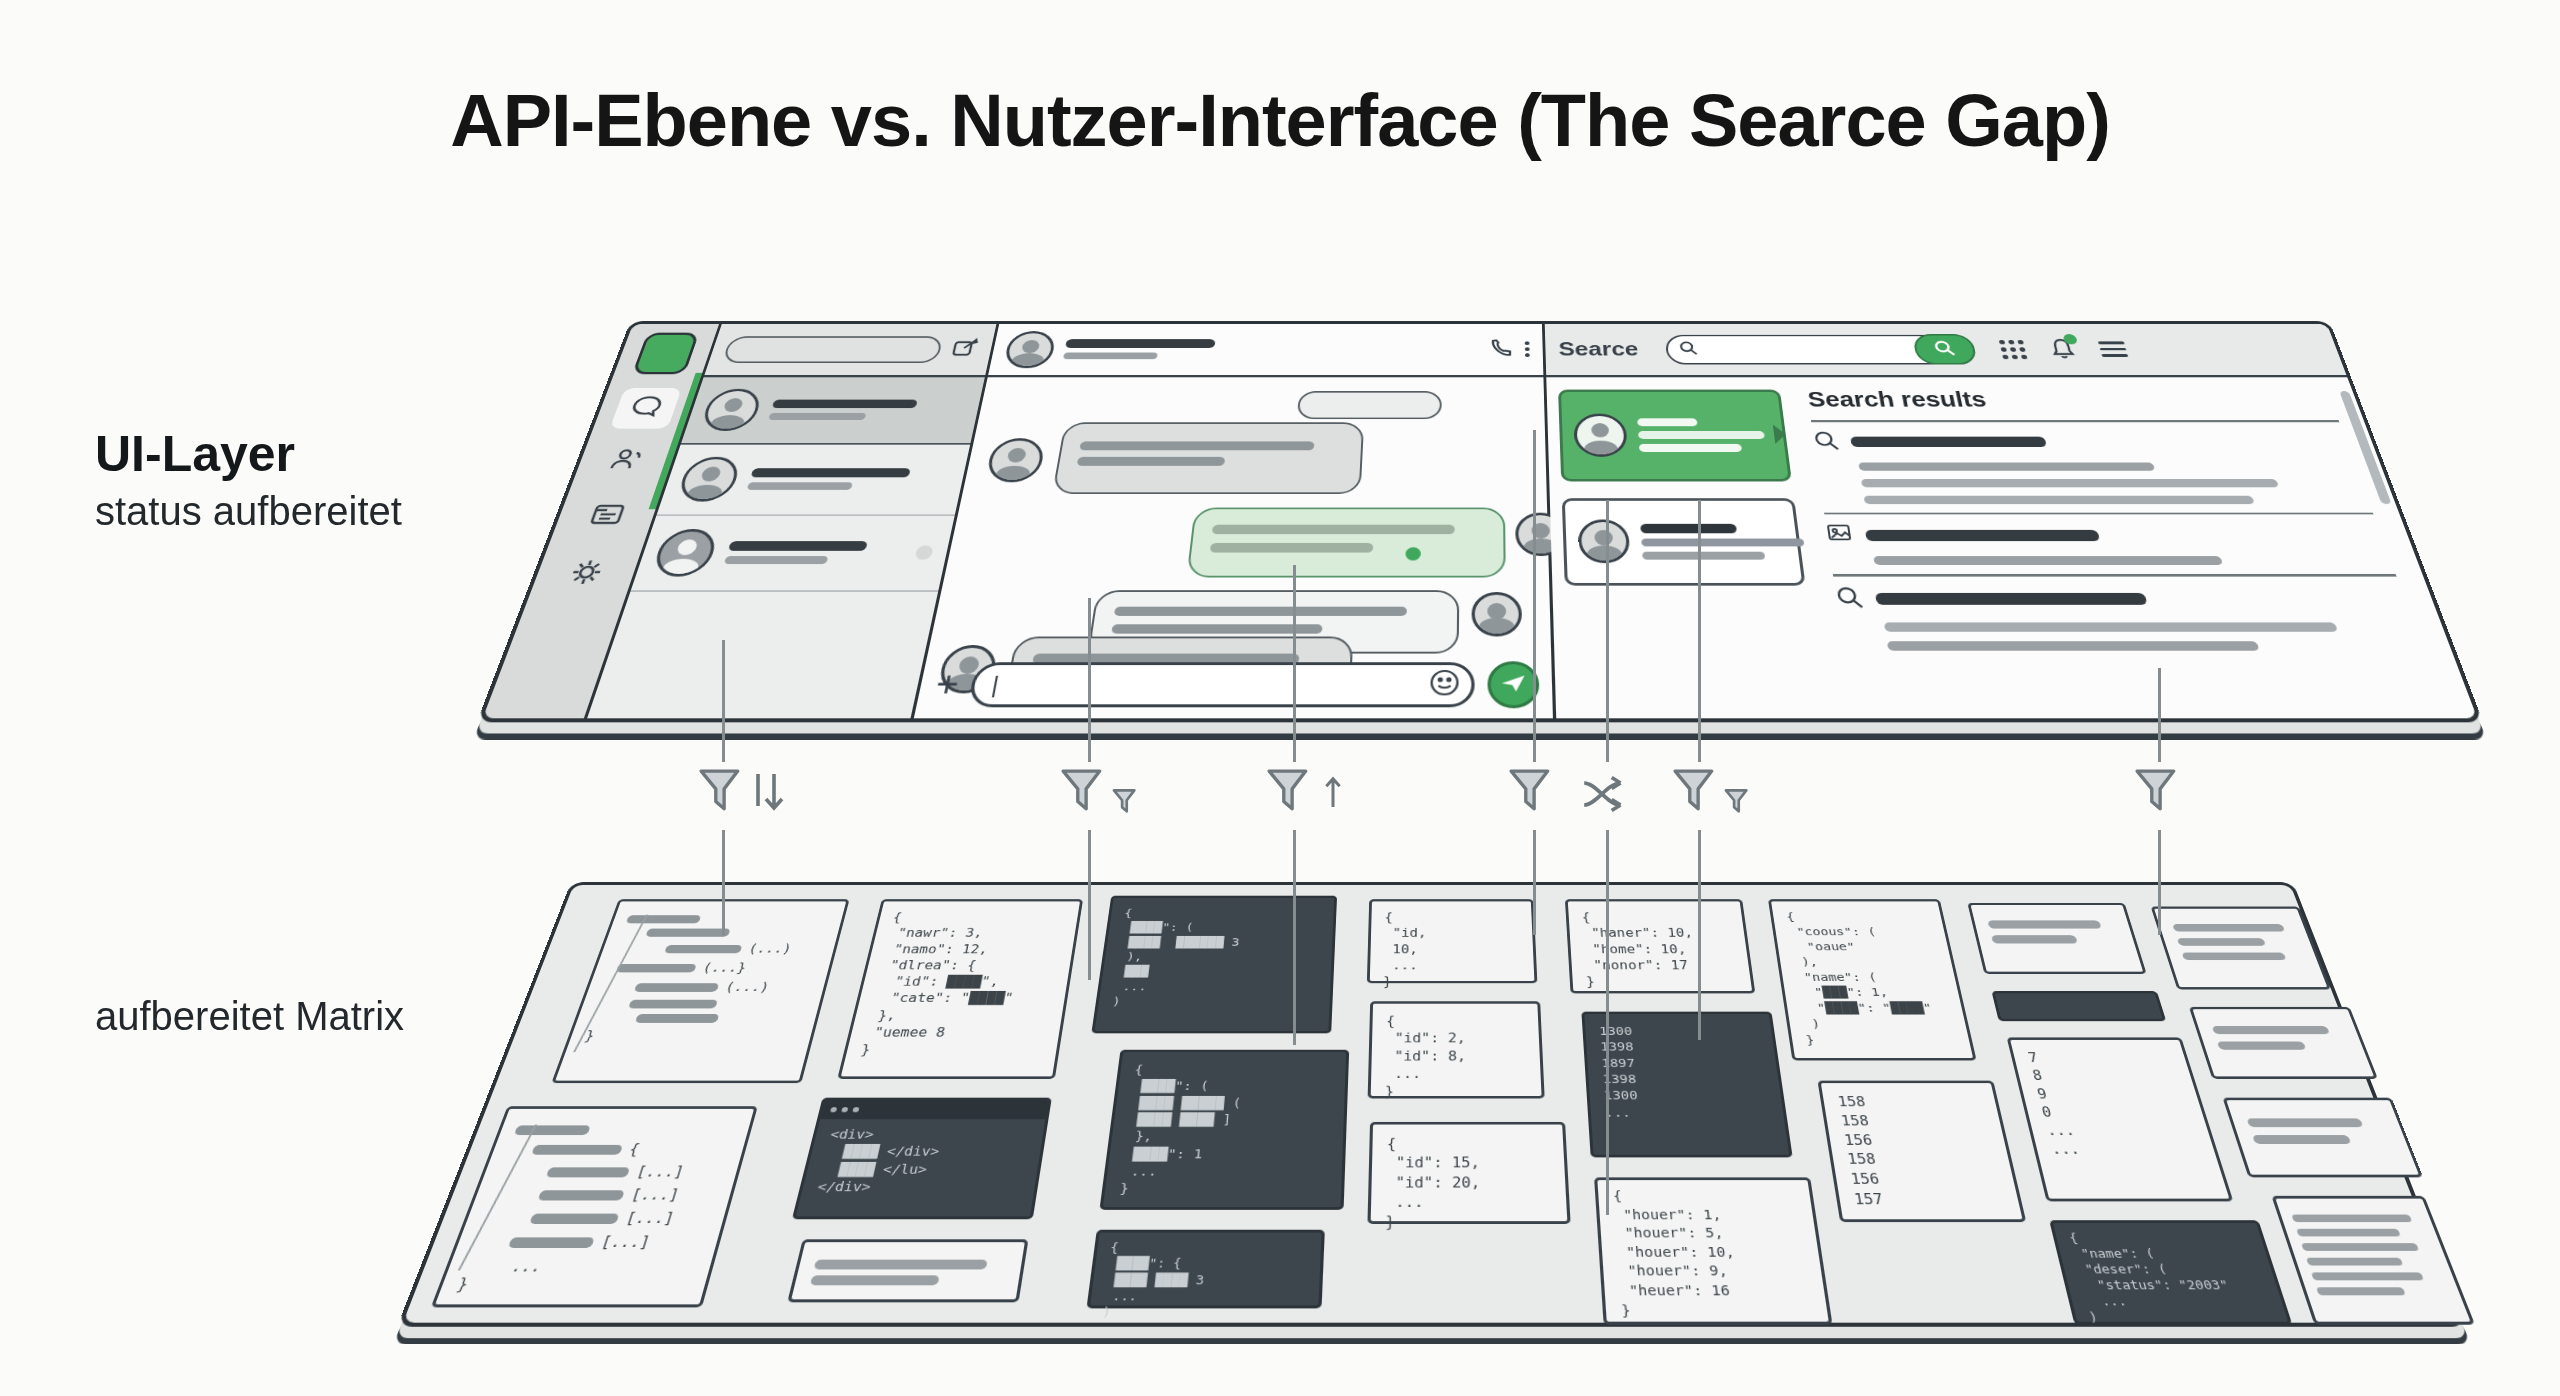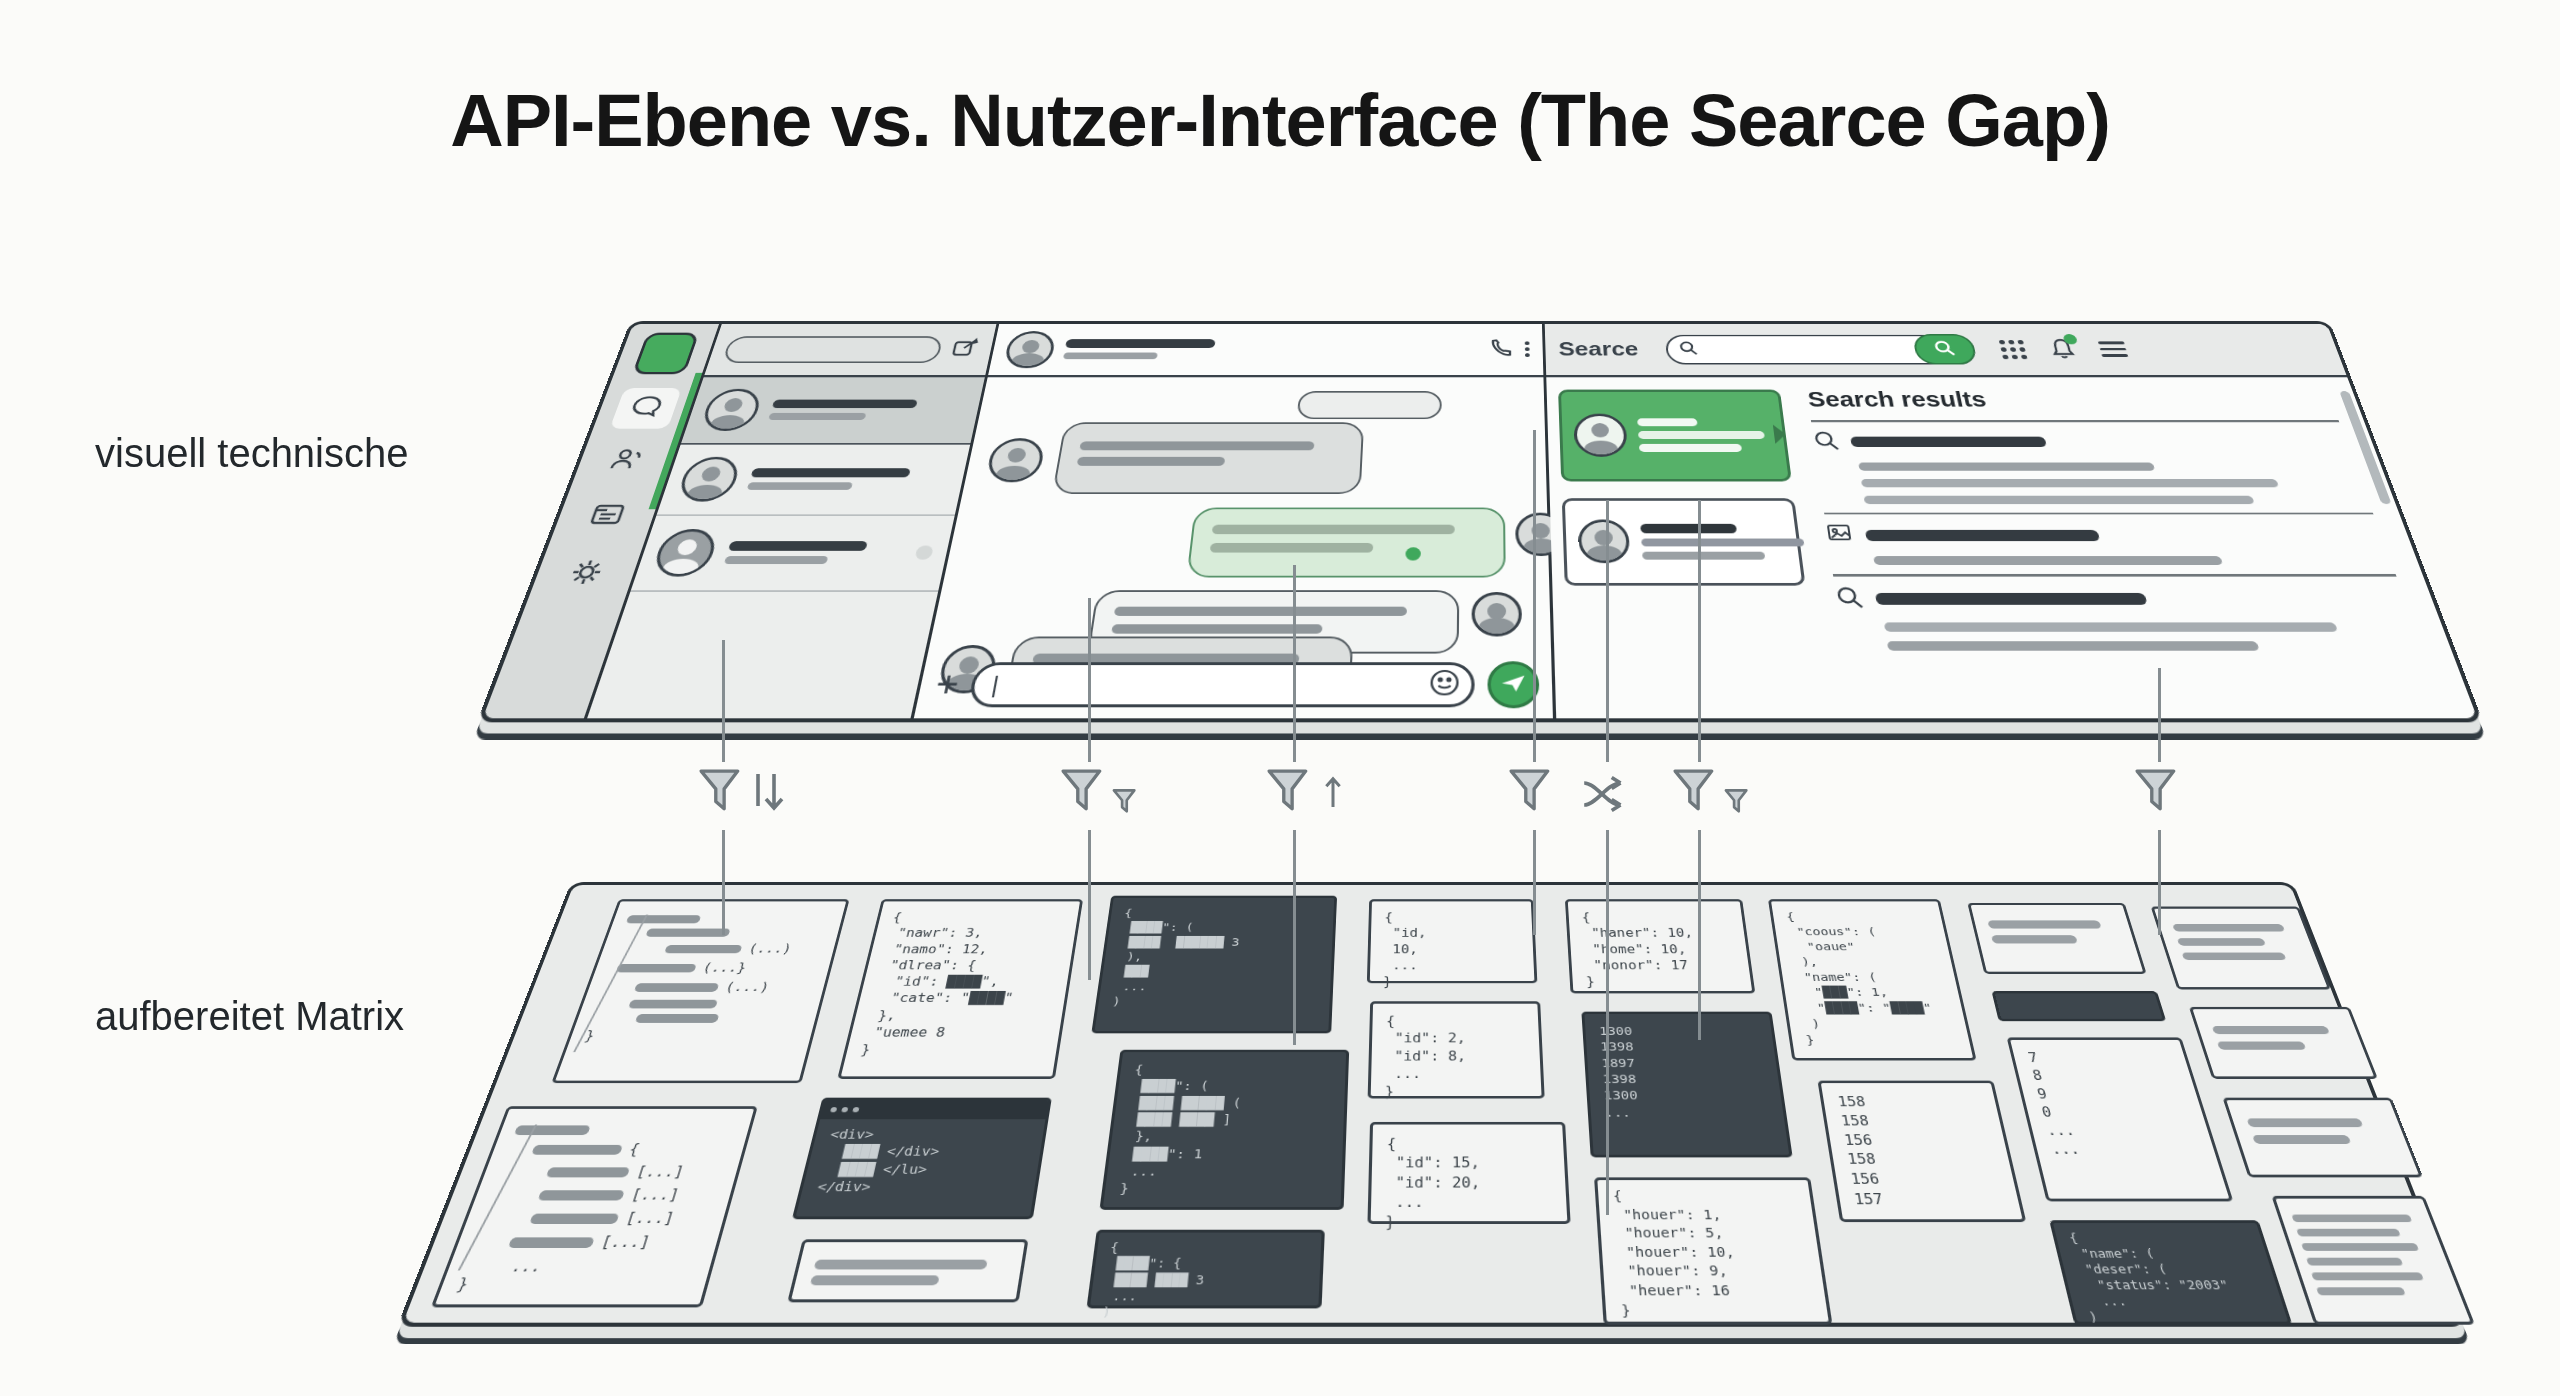--- a/index.html
+++ b/index.html
@@ -126,21 +126,22 @@
   .cell .bar { background:#9aa0a4; margin:9px 0; }
 </style>
 </head>
 <body>
 
 <div class="top-strip"></div>
 
 <h1 class="main-title">API-Ebene vs. Nutzer-Interface (The Searce Gap)</h1>
 
 <div class="layer-label" id="ui-label">
-  <div class="ls">visuell technische</div>
+  <div class="lt">UI-Layer</div>
+  <div class="ls">status aufbereitet</div>
 </div>
 <div class="layer-label" id="api-label">
   <div class="ls">aufbereitet Matrix</div>
 </div>
 
 <div class="slab" id="ui-slab">
   <div class="cols">
 
     <div class="col col-rail">
       <div class="rail-green-strip"></div>

